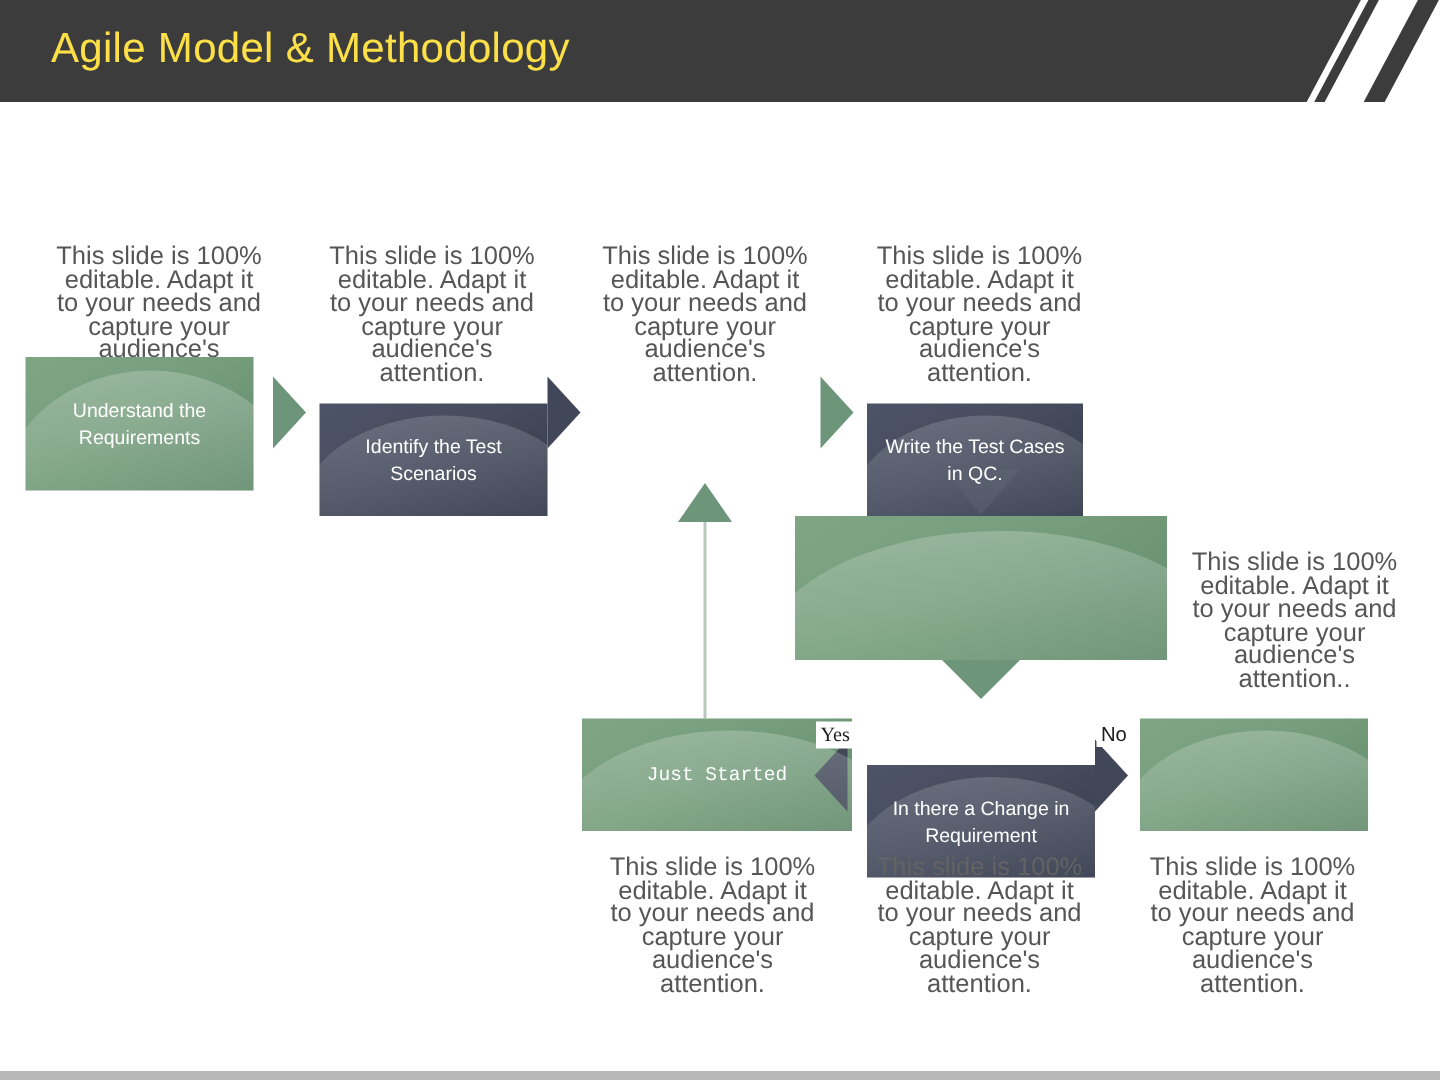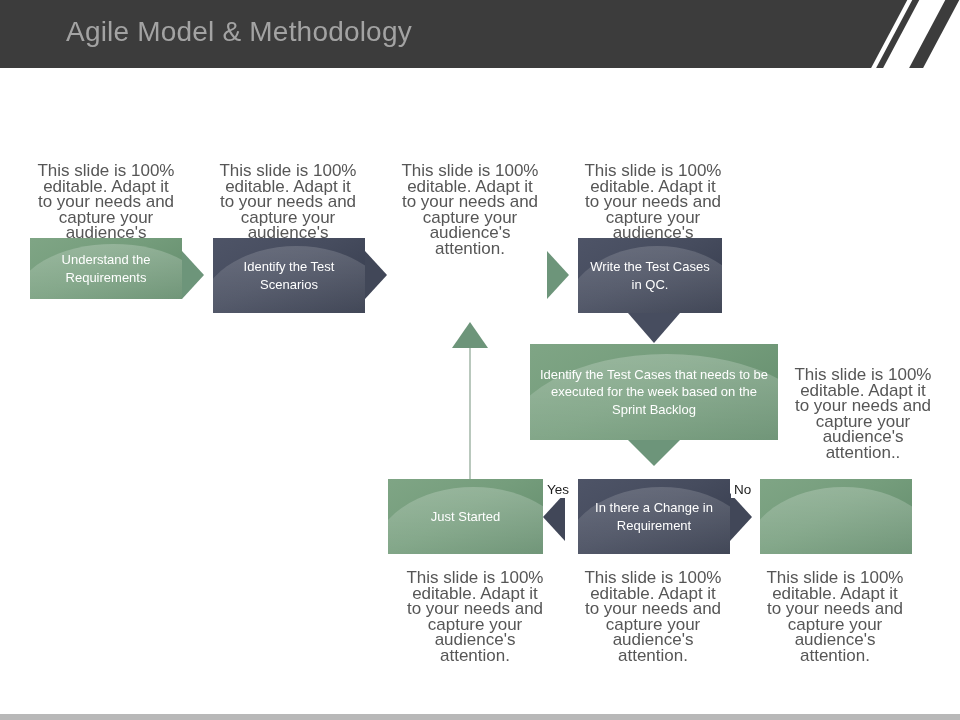--- a/index.html
+++ b/index.html
@@ -29,24 +29,24 @@
   #header {
     position: absolute;
     left: 0; top: 0;
     width: 960px;
     height: 68px;
     background: #3c3c3c;
     overflow: hidden;
   }
   #header-title {
     position: absolute;
-    left: 66px;
+    left: 34px;
     top: 16px;
     font-size: 28px;
-    color: #a3a3a3;
+    color: #fde047;
     letter-spacing: 0.2px;
     white-space: nowrap;
   }
   .hstripe {
     position: absolute;
     top: -30px;
     height: 140px;
     background: #ffffff;
     transform: skewX(-28deg);
   }
@@ -98,20 +98,21 @@
   }
 
   .green {
     background: linear-gradient(150deg, #7fa585 0%, #759d7c 45%, #628b6b 100%);
   }
   .green .swoosh {
     background: linear-gradient(180deg, rgba(255,255,255,0.22) 0%, rgba(255,255,255,0.07) 70%, rgba(255,255,255,0.02) 100%);
   }
   .dark {
     background: linear-gradient(150deg, #4e5467 0%, #464c5e 45%, #343a4b 100%);
+    margin-top: 31px;
   }
   .dark .swoosh {
     background: linear-gradient(180deg, rgba(255,255,255,0.16) 0%, rgba(255,255,255,0.05) 70%, rgba(255,255,255,0.02) 100%);
   }
 
   
   .chev-right {
     position: absolute;
     width: 0; height: 0;
     border-top: 24px solid transparent;
@@ -171,21 +172,21 @@
     <div class="hstripe" id="hstripe-thick"></div>
     <div class="hstripe" id="hstripe-edge"></div>
     <div id="header-title">Agile Model &amp; Methodology</div>
   </div>
 
   <div class="caption" style="left:36px;  top:163px; width:140px;">This slide is 100% editable. Adapt it to your needs and capture your audience's attention.</div>
   <div class="caption" style="left:218px; top:163px; width:140px;">This slide is 100% editable. Adapt it to your needs and capture your audience's attention.</div>
   <div class="caption" style="left:400px; top:163px; width:140px;">This slide is 100% editable. Adapt it to your needs and capture your audience's attention.</div>
   <div class="caption" style="left:583px; top:163px; width:140px;">This slide is 100% editable. Adapt it to your needs and capture your audience's attention.</div>
 
-  <div class="pbox green" style="left:30px; top:238px; width:152px; height:61px;">
+  <div class="pbox green" style="left:17px; top:238px; width:152px; height:89px;">
     <div class="swoosh"></div>
     <div class="ptext">Understand the Requirements</div>
   </div>
   <div class="chev-right g" style="left:182px; top:251px;"></div>
 
   <div class="pbox dark" style="left:213px; top:238px; width:152px; height:75px;">
     <div class="swoosh"></div>
     <div class="ptext">Identify the Test Scenarios</div>
   </div>
   <div class="chev-right d" style="left:365px; top:251px;"></div>
@@ -194,38 +195,37 @@
 
   <div class="pbox dark" style="left:578px; top:238px; width:144px; height:75px;">
     <div class="swoosh"></div>
     <div class="ptext">Write the Test Cases in QC.</div>
   </div>
 
   <div class="chev-down d" style="left:628px; top:313px;"></div>
 
   <div class="pbox green" style="left:530px; top:344px; width:248px; height:96px;">
     <div class="swoosh"></div>
-    <div class="ptext">Identify the Test Cases that needs to be executed for the week based on the Sprint Backlog</div>
   </div>
 
   <div class="caption" style="left:793px; top:367px; width:140px;">This slide is 100% editable. Adapt it to your needs and capture your audience's attention..</div>
 
   <div class="chev-down g" style="left:628px; top:440px;"></div>
 
   <div class="vline" style="left:469px; top:348px; height:131px;"></div>
   <div class="chev-up" style="left:452px; top:322px;"></div>
 
-  <div class="pbox green" style="left:388px; top:479px; width:155px; height:75px;">
+  <div class="pbox green" style="left:388px; top:479px; width:180px; height:75px;font-family:Liberation Mono, monospace;">
     <div class="swoosh"></div>
     <div class="ptext">Just Started</div>
   </div>
 
   <div class="chev-left" style="left:543px; top:493px;"></div>
 
-  <div class="branch-label" style="left:544px; top:481px;">Yes</div>
+  <div class="branch-label" style="left:544px; top:481px;font-family:Liberation Serif, serif;">Yes</div>
 
   <div class="pbox dark" style="left:578px; top:479px; width:152px; height:75px;">
     <div class="swoosh"></div>
     <div class="ptext">In there a Change in Requirement</div>
   </div>
 
   <div class="chev-right d" style="left:730px; top:493px;"></div>
 
   <div class="branch-label" style="left:731px; top:481px;">No</div>
 

